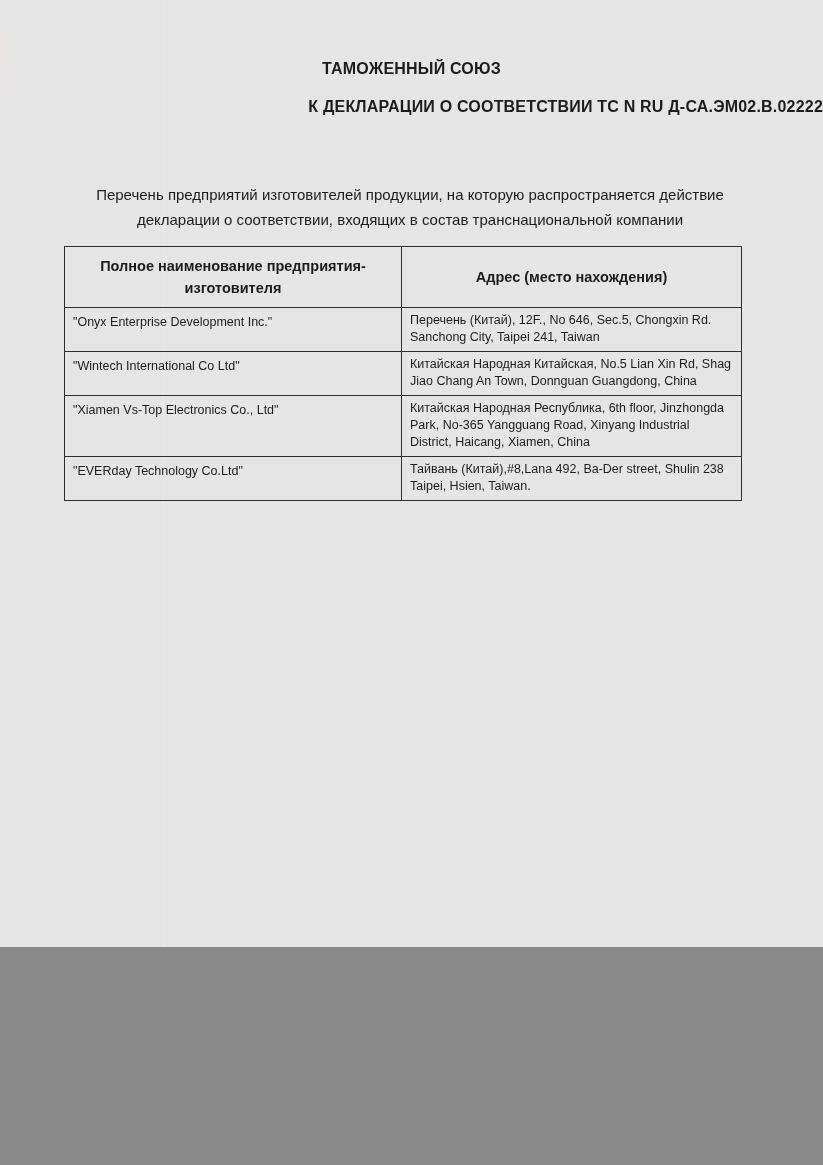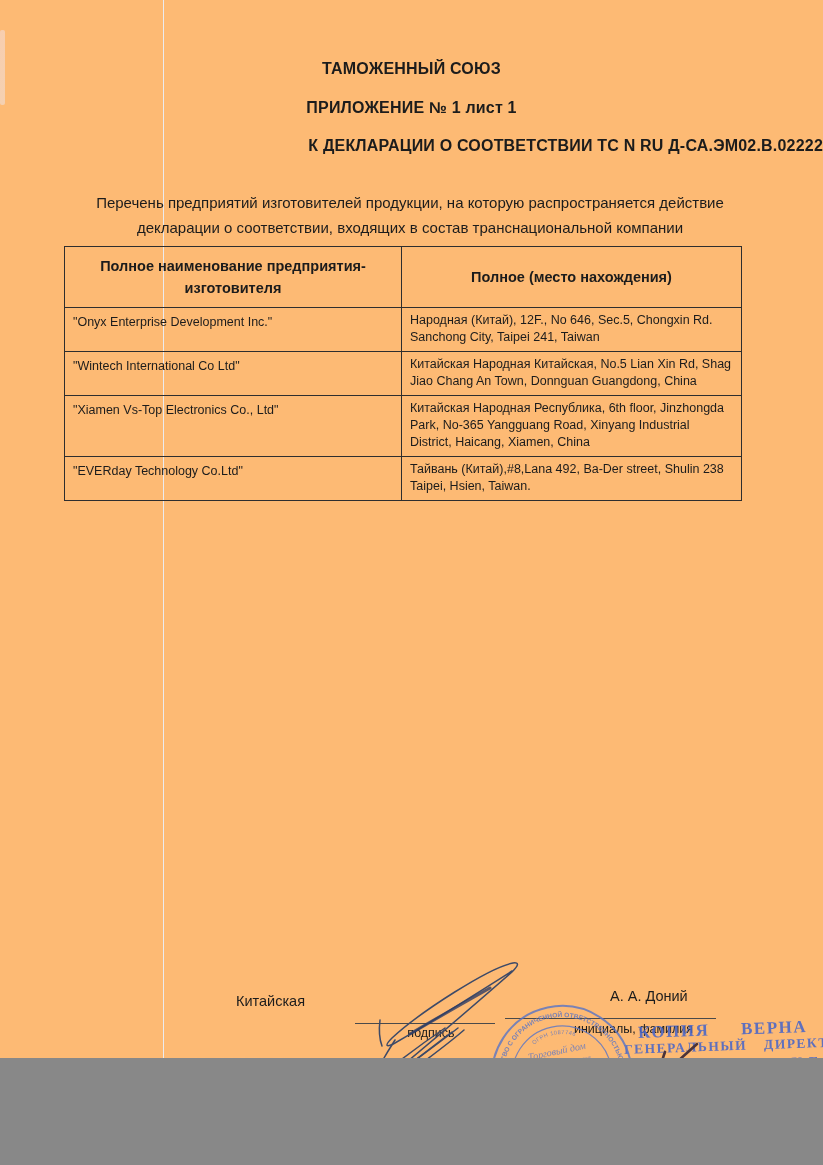--- a/index.html
+++ b/index.html
@@ -1,39 +1,39 @@
 <!DOCTYPE html>
 <html><head>
 <meta charset="utf-8">
 <style>
   html,body{margin:0;padding:0;background:#888;}
   .page{
     position:relative;
-    width:823px;height:1058px;
+    width:823px;height:947px;
     margin:0 auto;
-    background:#fdba74;
+    background:#e5e5e5;
     font-family:"Liberation Sans","DejaVu Sans",sans-serif;
     color:#1c1c1c;
     overflow:hidden;
   }
   
   .scan-line{position:absolute;top:0;left:163px;width:1px;height:1165px;background:#ebebef;}
   .edge-smudge{position:absolute;left:0;top:30px;width:5px;height:75px;
     background:linear-gradient(#f3dede,#eee3e3);opacity:.55;border-radius:2px;}
   .ghost-bleed{position:absolute;left:12px;top:1062px;width:300px;height:58px;
     background:repeating-linear-gradient(2deg,#dfe3ec 0 3px,transparent 3px 9px);
     opacity:.28;filter:blur(2px);transform:rotate(-1deg);}
   
   .doc-titles{position:absolute;left:0;top:60px;width:823px;text-align:center;}
   .doc-titles .t{font-weight:bold;font-size:16px;letter-spacing:.2px;}
   .doc-titles .t1{margin:0 0 0 0;}
   .doc-titles .t2{margin:21px 0 0 0;}
   .doc-titles .t3{margin:20px 0 0 0;text-align:right;}
   .intro{position:absolute;left:60px;top:182px;width:700px;text-align:center;
-    font-size:15px;line-height:25px;margin-top:8px;}
+    font-size:15px;line-height:25px;}
   
   table.mfr{position:absolute;left:64px;top:246px;width:677px;
     border-collapse:collapse;table-layout:fixed;}
   table.mfr col.c1{width:337px;}
   table.mfr col.c2{width:340px;}
   table.mfr th,table.mfr td{border:1.6px solid #2e2e2e;}
   table.mfr th{
     font-size:14.5px;font-weight:bold;text-align:center;vertical-align:middle;
     padding:8px 30px;line-height:22px;height:36px;
   }
@@ -66,44 +66,43 @@
 <body>
 
 <div class="page">
 
   <div class="scan-line"></div>
   <div class="edge-smudge"></div>
   <div class="ghost-bleed"></div>
 
   <div class="doc-titles">
     <div class="t t1">ТАМОЖЕННЫЙ СОЮЗ</div>
-    <div class="t t2">ПРИЛОЖЕНИЕ № 1 лист 1</div>
     <div class="t t3">К ДЕКЛАРАЦИИ О СООТВЕТСТВИИ ТС N RU Д-СА.ЭМ02.В.02222</div>
   </div>
 
   <div class="intro">
     <div>Перечень предприятий изготовителей продукции, на которую распространяется действие</div>
     <div>декларации о соответствии, входящих в состав транснациональной компании</div>
   </div>
 
   <table class="mfr">
     <colgroup>
         <col class="c1">
         <col class="c2">
       </colgroup>
     <thead>
       <tr>
         <th>Полное наименование предприятия-изготовителя</th>
-        <th>Полное (место нахождения)</th>
+        <th>Адрес (место нахождения)</th>
       </tr>
     </thead>
     <tbody>
       <tr>
         <td class="name">"Onyx Enterprise Development Inc."</td>
-        <td>Народная (Китай), 12F., No 646, Sec.5, Chongxin Rd. Sanchong City, Taipei 241, Taiwan</td>
+        <td>Перечень (Китай), 12F., No 646, Sec.5, Chongxin Rd. Sanchong City, Taipei 241, Taiwan</td>
       </tr>
       <tr>
         <td class="name">"Wintech International Co Ltd"</td>
         <td>Китайская Народная Китайская, No.5 Lian Xin Rd, Shag  Jiao Chang An Town, Donnguan Guangdong, China</td>
       </tr>
       <tr>
         <td class="name">"Xiamen Vs-Top Electronics Co., Ltd"</td>
         <td>Китайская Народная Республика, 6th floor, Jinzhongda Park, No-365 Yangguang Road, Xinyang Industrial District, Haicang, Xiamen, China</td>
       </tr>
       <tr>

